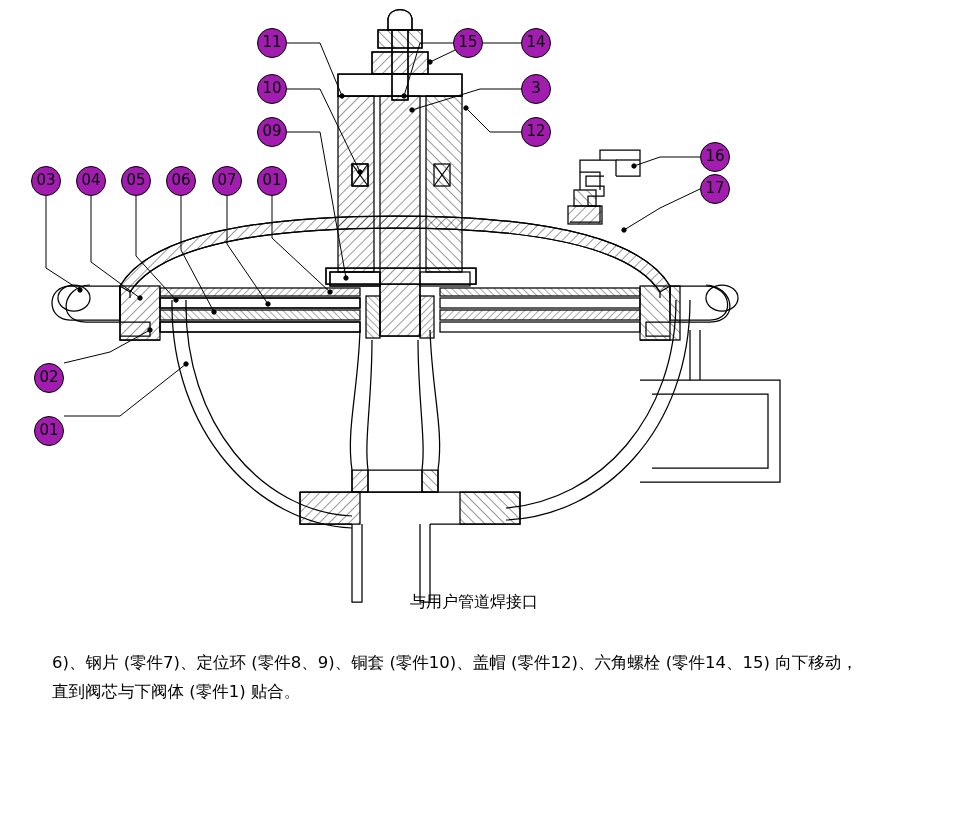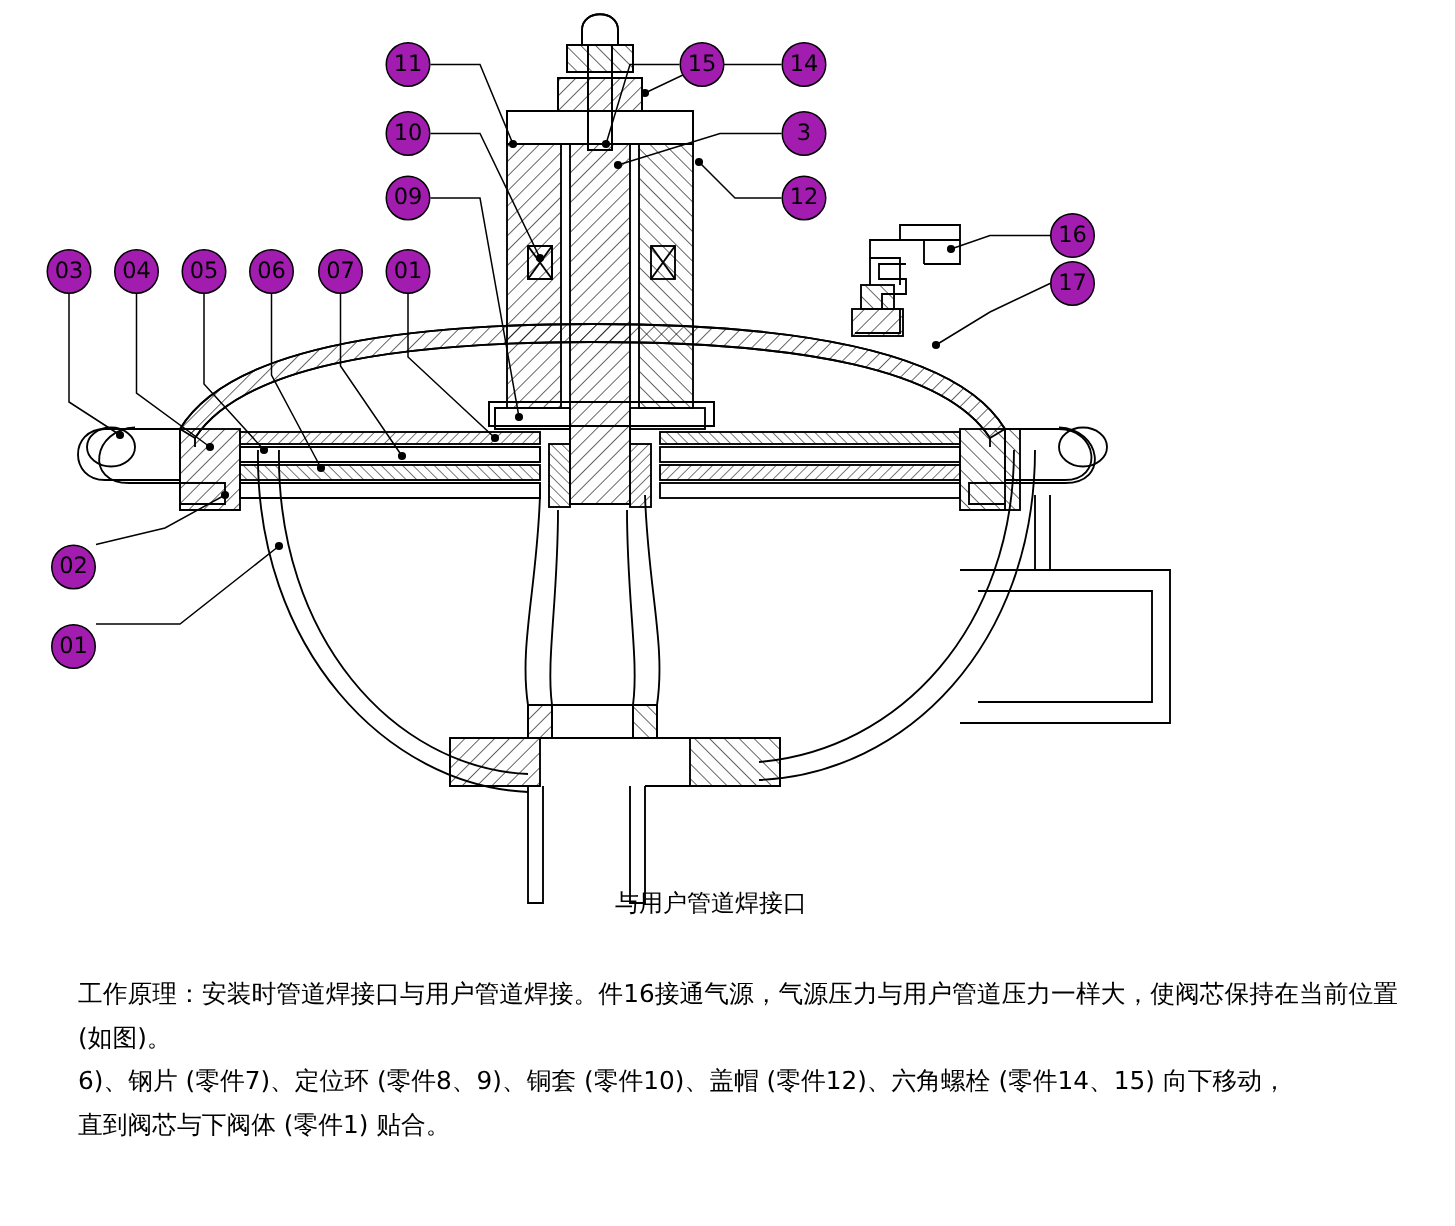--- a/index.html
+++ b/index.html
@@ -272,18 +272,17 @@
     <div class="callout" style="left:521px;top:74px;"><span>3</span></div>
     <div class="callout" style="left:521px;top:28px;"><span>14</span></div>
     <div class="callout" style="left:453px;top:28px;"><span>15</span></div>
     <div class="callout" style="left:700px;top:142px;"><span>16</span></div>
     <div class="callout" style="left:700px;top:174px;"><span>17</span></div>
 
     <div class="cap-label" style="left:410px;top:592px;">与用户管道焊接口</div>
   </div>
 
   <div id="notes">
-    <p>工作原理：安装时管道焊接口与用户管道焊接。件16接通气源，气源压力与用户管道压力一样大，使阀芯保持在当前位置 (如图)。</p>
     <p>6)、钢片 (零件7)、定位环 (零件8、9)、铜套 (零件10)、盖帽 (零件12)、六角螺栓 (零件14、15) 向下移动，</p>
     <p>直到阀芯与下阀体 (零件1) 贴合。</p>
   </div>
 
 </div>
 
 </body></html>

